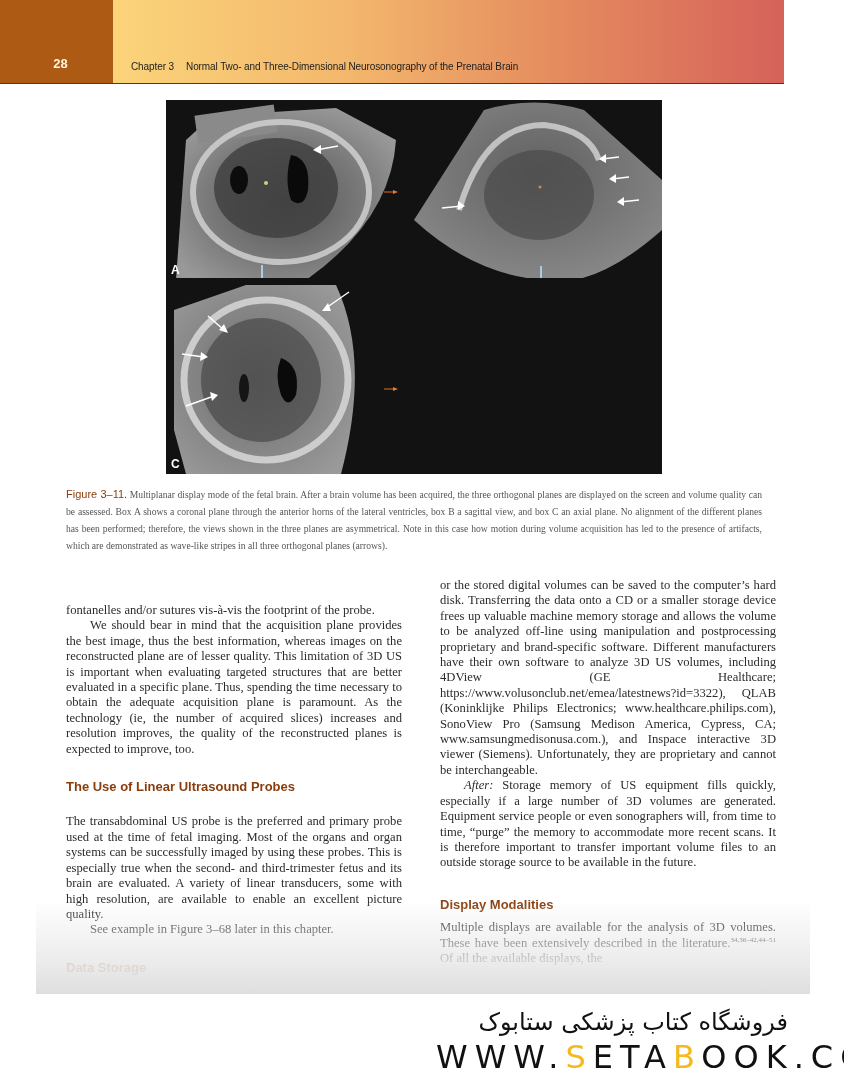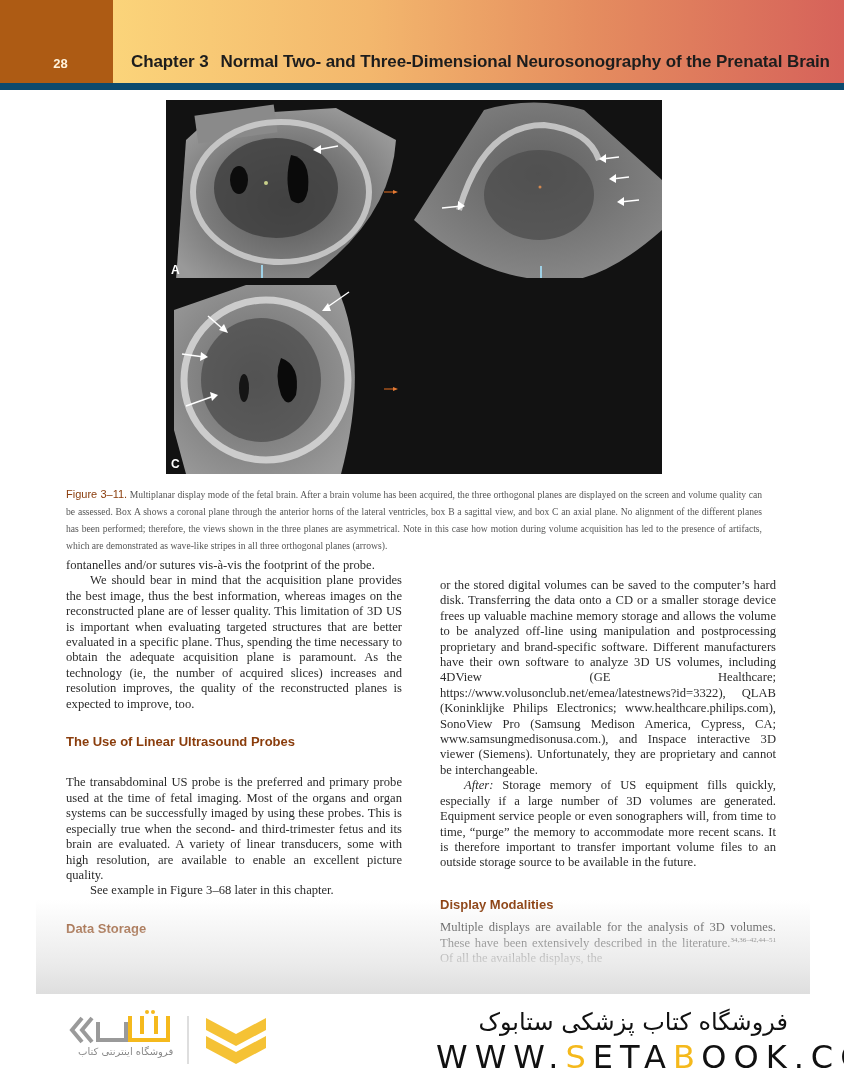--- a/index.html
+++ b/index.html
@@ -3,40 +3,40 @@
 <meta charset="utf-8">
 <style>
   html, body { margin: 0; padding: 0; }
   body {
     width: 844px; height: 1080px; position: relative; overflow: hidden;
     background: #ffffff;
     font-family: "Liberation Serif", serif;
     color: #2a2a2a;
   }
   .header {
-    position: absolute; left: 0; top: 0; width: 844px; height: 83px;
+    position: absolute; left: 0; top: 0; width: 784px; height: 83px;
     display: flex;
-    border-bottom: 7px solid #0c4a6e;
+    border-bottom: 1px solid #0c4a6e;
   }
   .header .pn {
     width: 113px; height: 100%; background: #ad5b14;
     display: flex; align-items: flex-end; justify-content: center;
   }
   .header .pn span {
     color: #fff3dc; font-family: "Liberation Sans", sans-serif; font-weight: bold;
     font-size: 13px; padding-bottom: 12px; padding-left: 8px;
   }
   .header .band {
     flex: 1; height: 100%;
     background: linear-gradient(90deg, #fbd47a 0%, #f3b76d 35%, #e58d5f 65%, #d6625a 100%);
     display: flex; align-items: flex-end;
   }
   .header .band .title {
-    font-family: "Liberation Sans", sans-serif; font-size: 17px; color: #1d1d1d;
-    padding-left: 18px; padding-bottom: 11px; letter-spacing: -0.1px; font-weight: bold;
+    font-family: "Liberation Sans", sans-serif; font-size: 10px; color: #1d1d1d;
+    padding-left: 18px; padding-bottom: 11px; letter-spacing: -0.1px;
   }
   .header .band .title .chap { margin-right: 12px; }
 
   
   .figure {
     position: absolute; left: 166px; top: 100px; width: 496px; height: 374px;
     background: #121212; overflow: hidden;
   }
   .panel { position: absolute; overflow: hidden; }
   .panel svg { display: block; }
@@ -191,52 +191,34 @@
         <polygon points="9,0 14,2 9,4" fill="#e57a34"></polygon>
       </svg>
   </div>
 </div>
 
 <div class="caption">
   <span class="fig-label">Figure 3–11.</span>
   <span>Multiplanar display mode of the fetal brain. After a brain volume has been acquired, the three orthogonal planes are displayed on the screen and volume quality can be assessed. Box A shows a coronal plane through the anterior horns of the lateral ventricles, box B a sagittal view, and box C an axial plane. No alignment of the different planes has been performed; therefore, the views shown in the three planes are asymmetrical. Note in this case how motion during volume acquisition has led to the presence of artifacts, which are demonstrated as wave-like stripes in all three orthogonal planes (arrows).</span>
 </div>
 
-<div class="col col-left" style="top:558px;">
+<div class="col col-left" style="top:603px;">
   <p>fontanelles and/or sutures vis-à-vis the footprint of the probe.</p>
   <p class="indent">We should bear in mind that the acquisition plane provides the best image, thus the best information, whereas images on the reconstructed plane are of lesser quality. This limitation of 3D US is important when evaluating targeted structures that are better evaluated in a specific plane. Thus, spending the time necessary to obtain the adequate acquisition plane is paramount. As the technology (ie, the number of acquired slices) increases and resolution improves, the quality of the reconstructed planes is expected to improve, too.</p>
-  <h2 class="h2" style="margin-top:22px;margin-bottom:26px;">The Use of Linear Ultrasound Probes</h2>
+  <h2 class="h2" style="margin-top:22px;margin-bottom:20px;">The Use of Linear Ultrasound Probes</h2>
   <p>The transabdominal US probe is the preferred and primary probe used at the time of fetal imaging. Most of the organs and organ systems can be successfully imaged by using these probes. This is especially true when the second- and third-trimester fetus and its brain are evaluated. A variety of linear transducers, some with high resolution, are available to enable an excellent picture quality.</p>
   <p class="indent">See example in Figure 3–68 later in this chapter.</p>
   <h2 class="h2" style="margin-top:22px;">Data Storage</h2>
 </div>
 
 <div class="col col-right" style="top:578px;">
   <p>or the stored digital volumes can be saved to the computer’s hard disk. Transferring the data onto a CD or a smaller storage device frees up valuable machine memory storage and allows the volume to be analyzed off-line using manipulation and postprocessing proprietary and brand-specific software. Different manufacturers have their own software to analyze 3D US volumes, including 4DView (GE Healthcare; https://www.volusonclub.net/emea/latestnews?id=3322), QLAB (Koninklijke Philips Electronics; www.healthcare.philips.com), SonoView Pro (Samsung Medison America, Cypress, CA; www.samsungmedisonusa.com.), and Inspace interactive 3D viewer (Siemens). Unfortunately, they are proprietary and cannot be interchangeable.</p>
   <p class="indent"><i>After:</i><span> Storage memory of US equipment fills quickly, especially if a large number of 3D volumes are generated. Equipment service people or even sonographers will, from time to time, “purge” the memory to accommodate more recent scans. It is therefore important to transfer important volume files to an outside storage source to be available in the future.</span></p>
   <h2 class="h2" style="margin-top:26px;margin-bottom:8px;">Display Modalities</h2>
   <p><span>Multiple displays are available for the analysis of 3D volumes. These have been extensively described in the literature.</span><span class="sup">34,36–42,44–51</span><span> Of all the available displays, the</span></p>
 </div>
 
 <div class="fade"></div>
 
 <div class="footer">
-  <div class="logo">
-    <svg width="260" height="60">
-
-      <polyline points="14,10 4,22 14,34" fill="none" stroke="#9a9a9a" stroke-width="4"></polyline>
-      <polyline points="24,10 14,22 24,34" fill="none" stroke="#9a9a9a" stroke-width="4"></polyline>
-
-      <path d="M30 14 L30 32 L58 32 L58 14" fill="none" stroke="#9a9a9a" stroke-width="4"></path>
-      <path d="M62 8 L62 32 L100 32 L100 8 M74 8 L74 26 M88 8 L88 26" fill="none" stroke="#f5b91c" stroke-width="4"></path>
-      <circle cx="79" cy="4" r="2" fill="#f5b91c"></circle>
-      <circle cx="85" cy="4" r="2" fill="#f5b91c"></circle>
-
-      <line x1="120" y1="8" x2="120" y2="56" stroke="#bdbdbd" stroke-width="1"></line>
-
-      <polygon points="138,10 168,26 198,10 198,22 168,38 138,22" fill="#f5c235"></polygon>
-      <polygon points="138,28 168,44 198,28 198,40 168,56 138,40" fill="#f5c235"></polygon>
-    </svg>
-    <div class="logo-sub">فروشگاه اینترنتی کتاب</div>
-  </div>
   <div class="brand-fa">فروشگاه کتاب پزشکی ستابوک</div>
   <div class="brand-url"><span>WWW.</span><span class="hl">S</span><span>ETA</span><span class="hl">B</span><span>OOK.COM</span></div>
 </div>
 
 </body></html>

